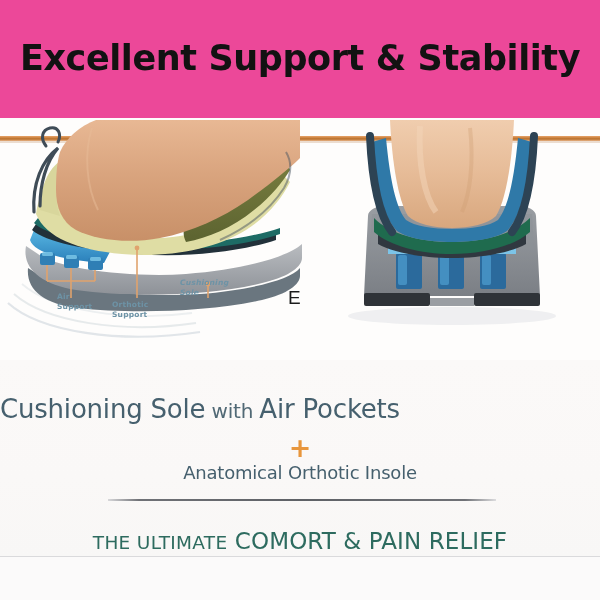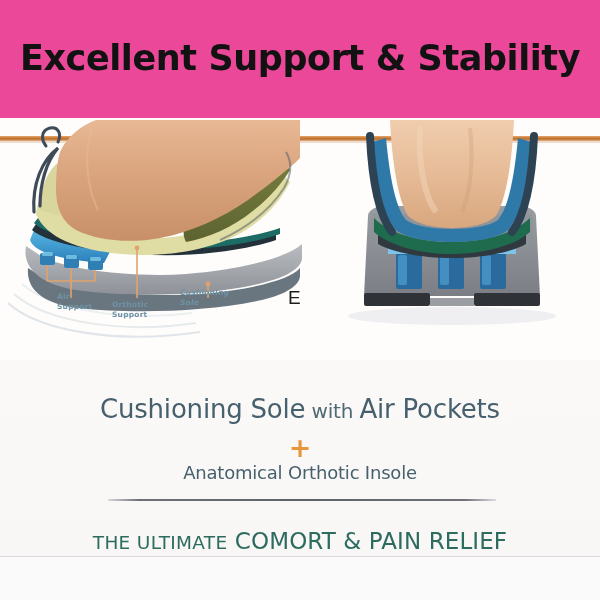--- a/index.html
+++ b/index.html
@@ -55,29 +55,29 @@
     text-align:left;
     font-family:"DejaVu Sans","Liberation Sans",sans-serif;
     font-size:7.5px;
     font-weight:bold;
     line-height:9.5px;
     color:#6d93a6;
     letter-spacing:.2px;
   }
   .c-air{left:57px;top:292px;width:48px;}
   .c-ortho{left:112px;top:300px;width:58px;}
-  .c-cush{left:180px;top:288px;width:66px;font-style:italic;}
+  .c-cush{left:180px;top:278px;width:66px;font-style:italic;}
 
   
   .copy-band{
     position:absolute;left:0;top:360px;width:600px;height:196px;
     background:linear-gradient(to bottom,#fbf9f8 0%,#faf8f7 60%,#f8f7f6 100%);
   }
   .line-cushion{
-    position:absolute;left:0;top:34px;width:600px;text-align:center;
+    position:absolute;left:0;top:34px;width:600px;text-align:left;
     white-space:nowrap;color:#46606e;
     font-family:"DejaVu Sans","Liberation Sans",sans-serif;
     font-size:26px;font-weight:normal;letter-spacing:-.2px;
   }
   .line-cushion .small-with{font-size:20px;color:#516975;}
   .plus-sign{
     position:absolute;left:0;top:74px;width:600px;text-align:center;
     color:#e8963c;font-family:"DejaVu Sans","Liberation Sans",sans-serif;
     font-size:27px;font-weight:bold;line-height:1;
   }

